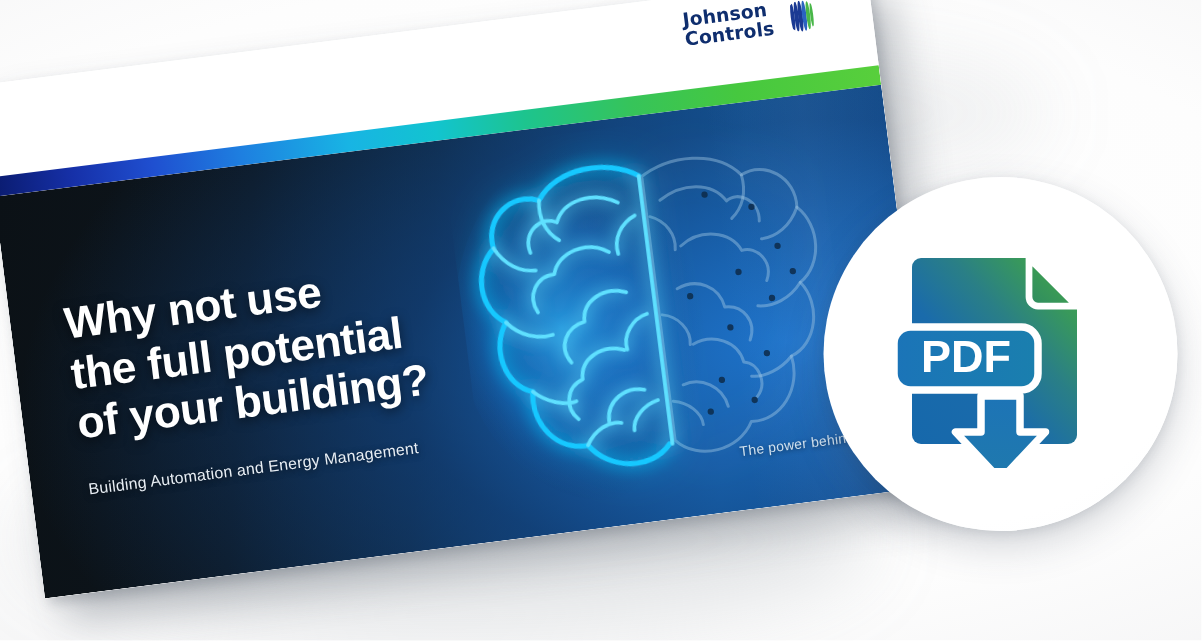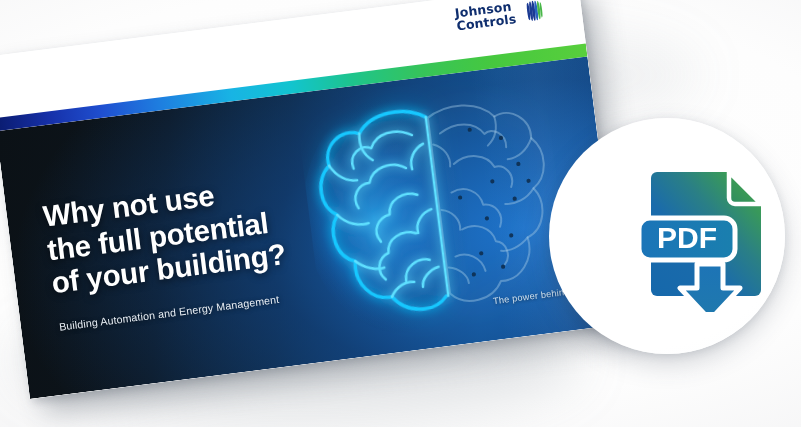--- a/index.html
+++ b/index.html
@@ -106,21 +106,21 @@
   }
 
   
   #pdf-badge{
     position:absolute;left:549px;top:118px;width:236px;height:236px;
     border-radius:50%;
     background:radial-gradient(circle at 42% 34%, #ffffff 0%, #ffffff 72%, #fbfcfd 100%);
     box-shadow:
        0 10px 26px rgba(60,70,88,.22),
        0 2px 8px rgba(60,70,88,.14);
-    display:flex;align-items:center;justify-content:flex-end;
+    display:flex;align-items:center;justify-content:center;
     cursor:pointer;
   }
   #pdf-badge svg{width:150px;height:152px;display:block;}
 </style>
 </head>
 <body>
 
 <div id="stage">
   <div class="amb a"></div>
   <div class="amb b"></div>

